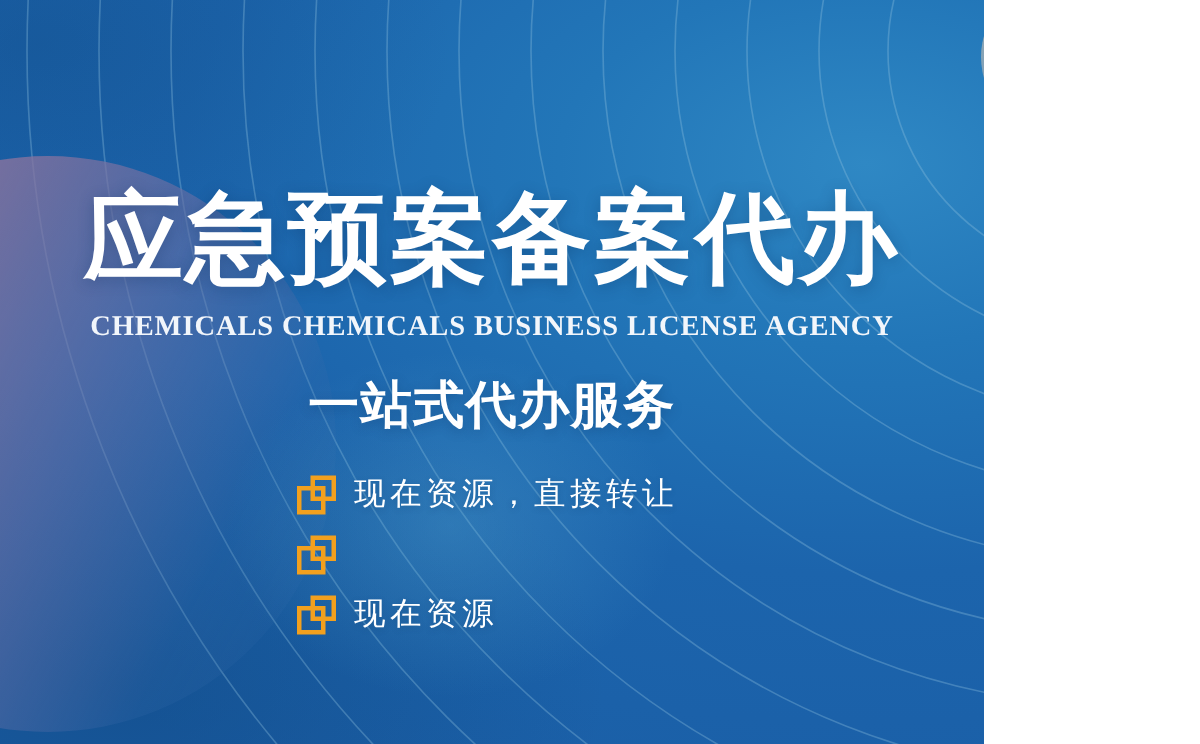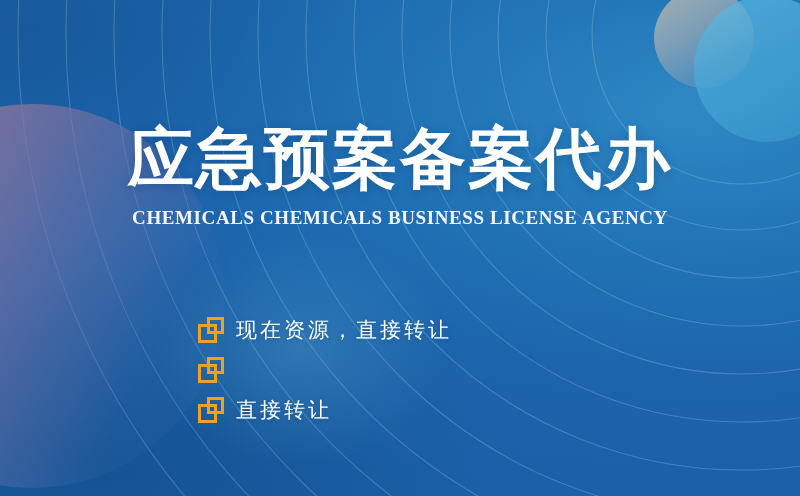--- a/index.html
+++ b/index.html
@@ -2,21 +2,21 @@
 <html><head>
 <meta charset="utf-8">
 <style>
   html, body {
     margin: 0;
     padding: 0;
     background: #ffffff;
   }
   #banner {
     position: relative;
-    width: 800px;
+    width: 656px;
     height: 496px;
     overflow: hidden;
     background: #15803d;
     font-family: "Liberation Sans", "DejaVu Sans", sans-serif;
     user-select: none;
   }
 
   
   .bg-base {
     position: absolute;
@@ -228,20 +228,21 @@
   <div class="wash-teal"></div>
   <div class="circle-tan"></div>
   <div class="circle-cyan"></div>
 
   <div class="content">
 
     <div class="title-cn">应急预案备案代办</div>
 
     <div class="title-en">CHEMICALS CHEMICALS BUSINESS LICENSE AGENCY</div>
 
+    <div class="subtitle-cn">一站式代办服务</div>
 
     <div class="bullets">
 
       <div class="bullet">
         <span class="bullet-icon">
           <span class="sq sq-top"></span>
           <span class="sq sq-bot"></span>
         </span>
         <span class="bullet-text">现在资源，直接转让</span>
       </div>
@@ -251,18 +252,18 @@
           <span class="sq sq-top"></span>
           <span class="sq sq-bot"></span>
         </span>
       </div>
 
       <div class="bullet">
         <span class="bullet-icon">
           <span class="sq sq-top"></span>
           <span class="sq sq-bot"></span>
         </span>
-        <span class="bullet-text">直接转让</span>
+        <span class="bullet-text">现在资源</span>
       </div>
 
     </div>
   </div>
 </div>
 
 </body></html>

